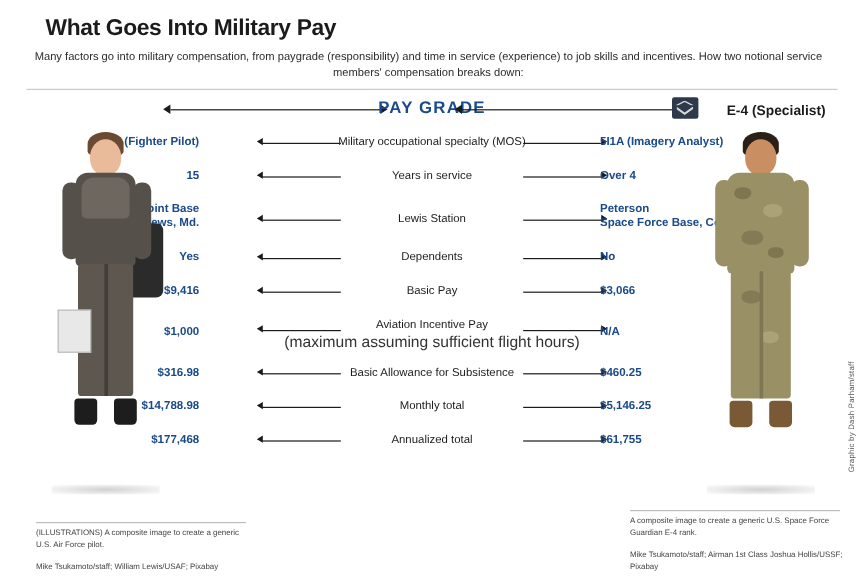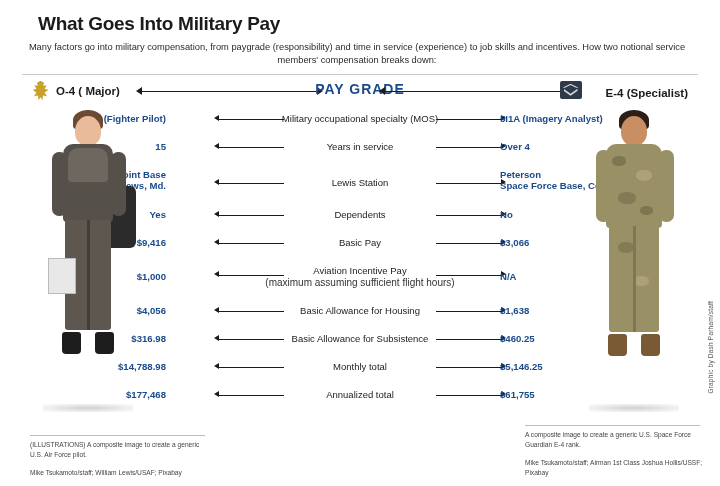--- a/index.html
+++ b/index.html
@@ -151,21 +151,21 @@
     position: absolute;
     left: 0; right: 0;
     top: 0;
     text-align: center;
     font-size: 9.5px;
     color: #1b1b1b;
     line-height: 1.25;
   }
   .center-label .sub {
     display: block;
-    font-size: 10px;
+    font-size: 13px;
     color: #333;
   }
   .val {
     position: absolute;
     top: 0;
     font-size: 9.6px;
     font-weight: bold;
     color: #1b4a8a;
     line-height: 1.2;
   }
@@ -292,26 +292,20 @@
 </head>
 <body>
 
 <div class="page">
 
   <h1 class="title">What Goes Into Military Pay</h1>
   <p class="deck">Many factors go into military compensation, from paygrade (responsibility) and time in service (experience) to job skills and incentives. How two notional service members' compensation breaks down:</p>
   <div class="rule"></div>
 
   <div class="rank-row">
-    <div class="rank-left">
-      <span class="badge-oak">
-          <span class="leaf"></span>
-        </span>
-      <span class="rank-label">O-4 ( Major)</span>
-    </div>
     <div class="hdr-line left"></div>
     <div class="arrow-r" style="left:295px;"></div>
     <div class="arrow-l" style="left:114px;"></div>
 
     <div class="pay-grade-header">PAY GRADE</div>
 
     <div class="hdr-line right"></div>
     <div class="arrow-l" style="right:313px;"></div>
     <div class="arrow-r" style="right:132px;"></div>
 
@@ -381,29 +375,20 @@
       <div class="ar to-left" style="top:6.5px;"></div>
       <div class="center-label">
         <span>Aviation Incentive Pay</span>
         <span class="sub">(maximum assuming sufficient flight hours)</span>
       </div>
       <div class="conn right" style="top:10px;"></div>
       <div class="ar to-right" style="top:6.5px;"></div>
       <div class="val right" style="top:6px;">N/A</div>
     </div>
 
-    <div class="row">
-      <div class="val left">$4,056</div>
-      <div class="conn left"></div>
-      <div class="ar to-left"></div>
-      <div class="center-label">Basic Allowance for Housing</div>
-      <div class="conn right"></div>
-      <div class="ar to-right"></div>
-      <div class="val right">$1,638</div>
-    </div>
 
     <div class="row">
       <div class="val left">$316.98</div>
       <div class="conn left"></div>
       <div class="ar to-left"></div>
       <div class="center-label">Basic Allowance for Subsistence</div>
       <div class="conn right"></div>
       <div class="ar to-right"></div>
       <div class="val right">$460.25</div>
     </div>

